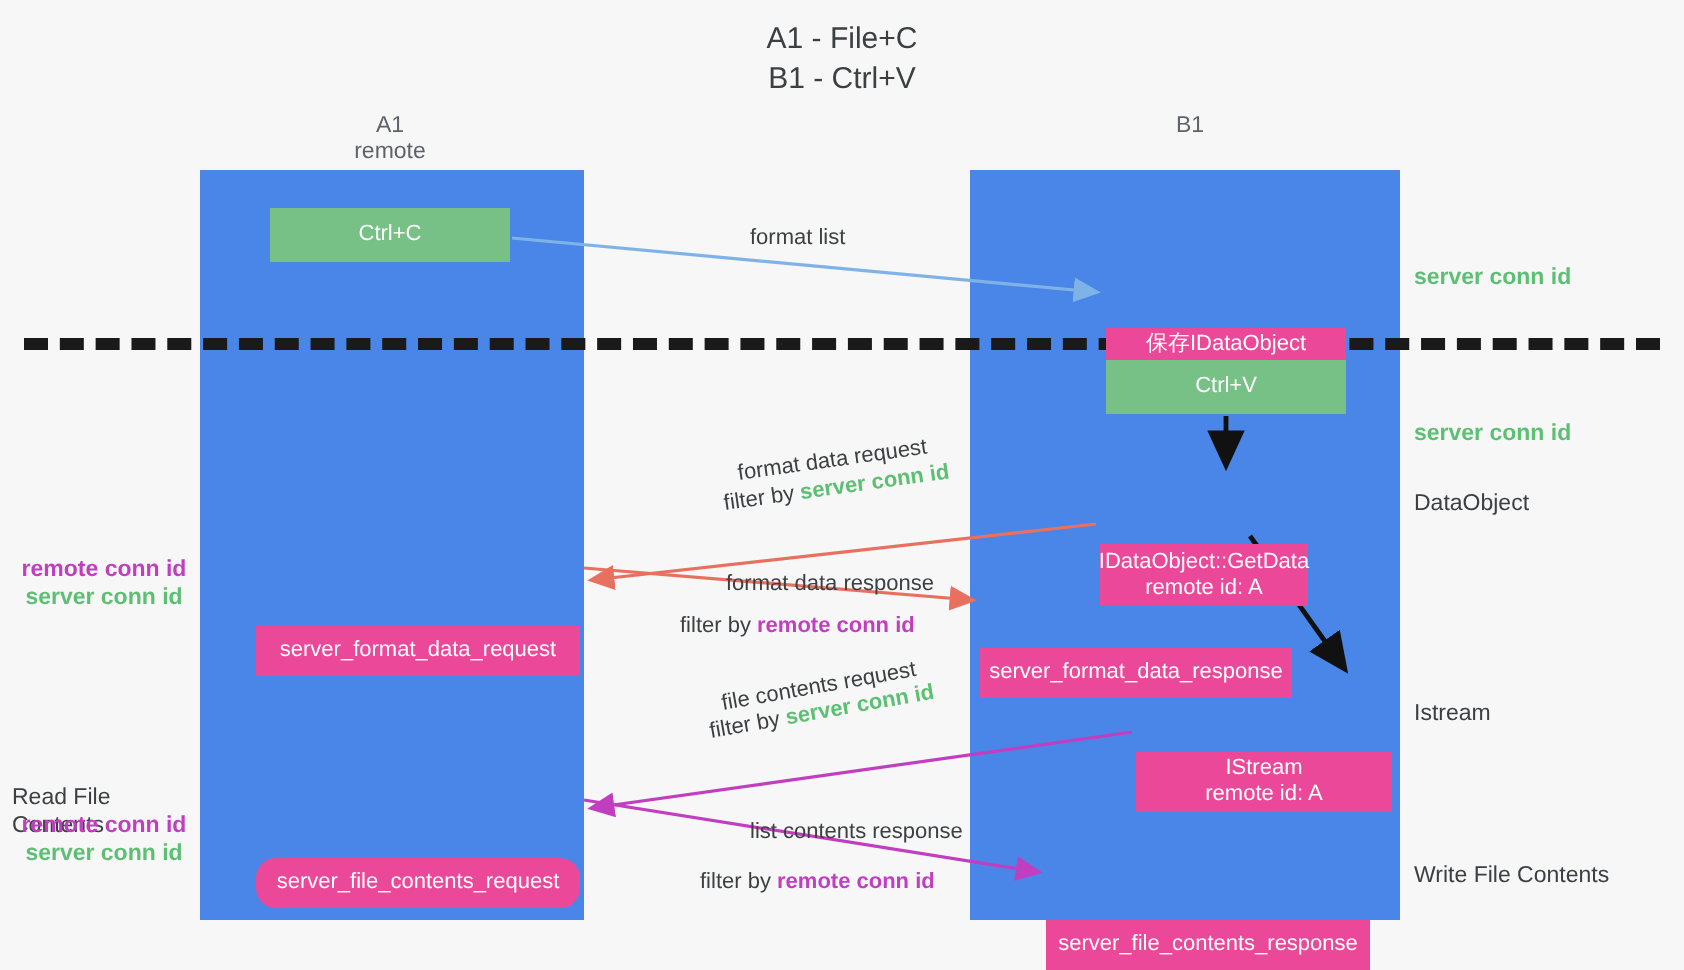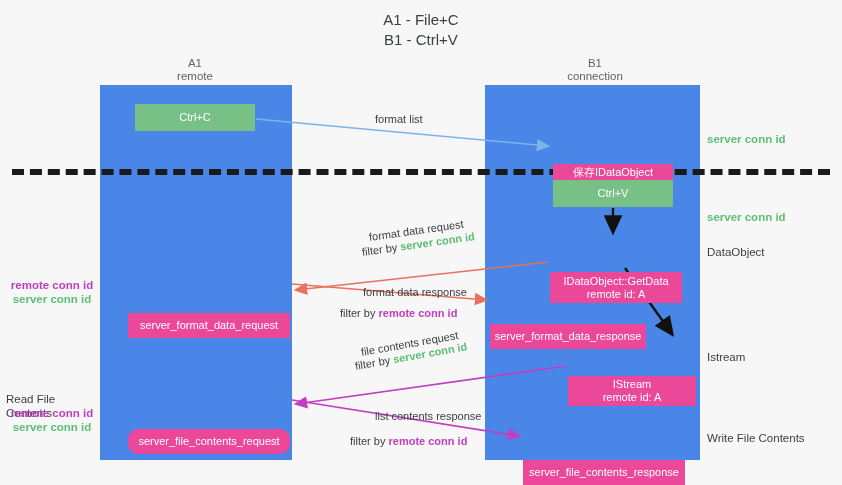--- a/index.html
+++ b/index.html
@@ -44,21 +44,21 @@
     align-items:center;justify-content:center;
     color:#ffffff;font-size:11px;line-height:13px;
     text-align:center;padding:2px 6px;
   }
   .green{background:#77c186;}
   .orange{background:#ec4899;margin-top:36px;}
 
   #n-ctrlc{left:135px;top:104px;width:120px;height:27px;}
   #n-save{left:553px;top:128px;width:120px;height:30px;}
   #n-ctrlv{left:553px;top:180px;width:120px;height:27px;}
-  #n-getdata{left:550px;top:236px;width:132px;height:31px;}
+  #n-getdata{left:550px;top:236px;width:104px;height:31px;}
   #n-fdreq{left:128px;top:277px;width:162px;height:25px;}
   #n-fdresp{left:490px;top:288px;width:156px;height:25px;}
   #n-istream{left:568px;top:340px;width:128px;height:30px;}
   #n-fcreq{left:128px;top:393px;width:162px;height:25px;border-radius:10px;}
   #n-fcresp{left:523px;top:424px;width:162px;height:25px;}
 
   
   .right-note{font-size:11.5px;line-height:14px;}
   .green-t{color:#5dbf73;font-weight:bold;}
   .magenta-t{color:#c13ec1;font-weight:bold;}
@@ -104,21 +104,20 @@
     <div>A1 - File+C</div>
     <div>B1 - Ctrl+V</div>
   </div>
 
   <div class="abs col-head" id="head-a1">
     <div>A1</div>
     <div>remote</div>
   </div>
   <div class="abs col-head" id="head-b1">
     <div>B1</div>
-    <div>connection</div>
   </div>
 
   <div class="abs lane" id="lane-a1"></div>
   <div class="abs lane" id="lane-b1"></div>
 
   <svg id="wires" viewBox="0 0 842 485">
     <defs>
       <marker id="ah-blue" markerWidth="9" markerHeight="9" refX="7" refY="4.5" orient="auto">
         <path d="M0,0.6 L8.5,4.5 L0,8.4 z" fill="#7fb3e8"></path>
       </marker>

